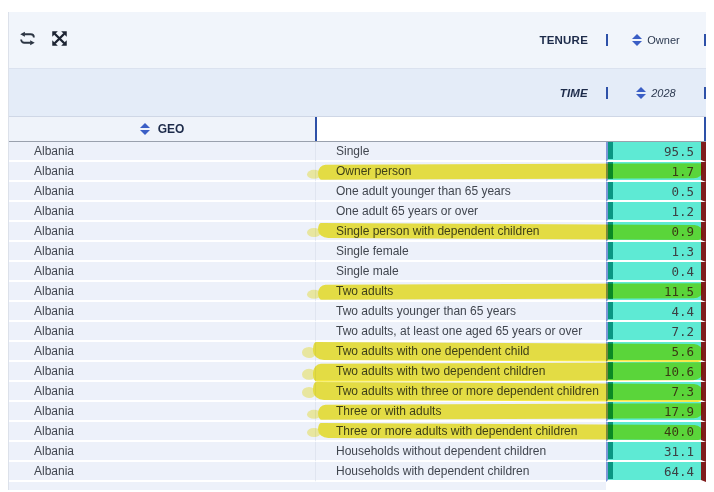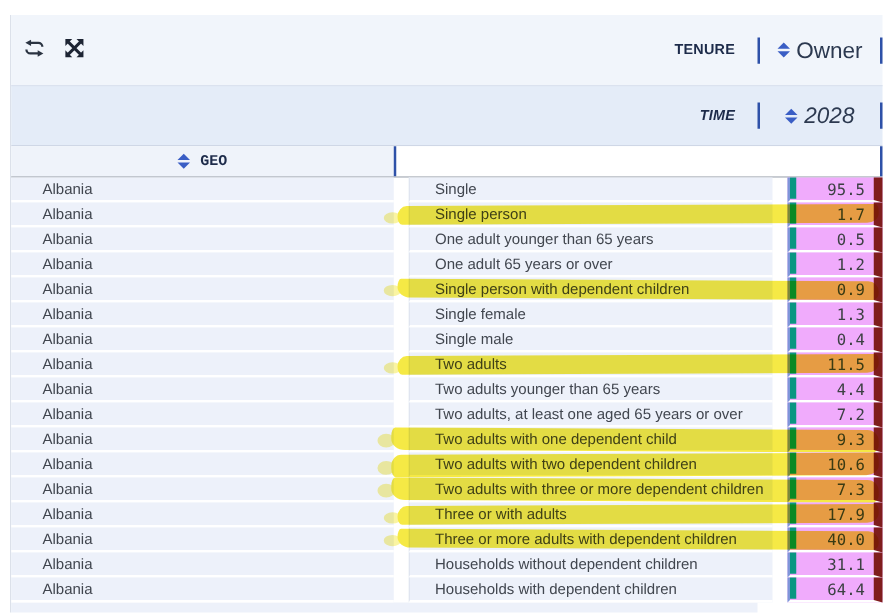--- a/index.html
+++ b/index.html
@@ -13,53 +13,53 @@
   
   .filter-row { display:flex; align-items:center; }
   .filter-row.f1 { height:56px; background:var(--bg-filter1); }
   .filter-row.f2 { height:48px; background:var(--bg-filter2); border-top:1px solid #dbe2ef;font-style:italic; }
   .pane-left { flex:0 0 597px; display:flex; align-items:center; position:relative; }
   .filter-label { margin-left:auto; padding-right:18px; font-size:11.5px; font-weight:bold;
                   color:var(--text-head); letter-spacing:.2px; }
   .pane-val { flex:1; display:flex; align-items:center; justify-content:center; gap:5px;
               border-left:2px solid var(--line-dark-blue);
               border-right:2px solid var(--line-dark-blue);
-              font-size:18px; color:#2c3950; cursor:pointer; }
+              font-size:11px; color:#2c3950; cursor:pointer; }
 
   .toolbar { display:flex; align-items:center; gap:12px; padding-left:8px; }
   .tool-btn { background:none; border:none; width:20px; height:20px; display:flex;
               align-items:center; justify-content:center; cursor:pointer; }
 
   
   .sort { display:inline-flex; flex-direction:column; gap:2px; cursor:pointer; }
   .sort i { display:block; width:0; height:0; border-left:5px solid transparent;
             border-right:5px solid transparent; }
   .sort .up { border-bottom:5px solid var(--sort); }
   .sort .dn { border-top:5px solid var(--sort); }
 
   
   .col-header-row { display:flex; height:26px; border-top:1px solid #cfd7e6;
                     border-bottom:1px solid #9aa1ad; }
   .colh { display:flex; align-items:center; justify-content:center; gap:8px;
           font-size:12px; font-weight:bold; color:var(--text-head); cursor:pointer; }
-  .colh.geo { flex:0 0 306px; background:var(--bg-geo-header);font-family:Liberation Mono, monospace; }
+  .colh.geo { flex:0 0 306px; background:var(--bg-geo-header); }
   .colh.hhtyp { flex:0 0 291px; background:var(--bg-hhtyp-header); border-left:1px solid #d4dbe8; }
   .colh.valh { flex:1; background:#fff; border-left:2px solid var(--line-dark-blue);
                border-right:2px solid var(--line-dark-blue); cursor:default; }
 
   
-  .trow { position:relative; display:flex; height:20px;gap:12px; }
+  .trow { position:relative; display:flex; height:20px; }
   .cell { font-size:12px; color:var(--text-body); display:flex; align-items:center; }
   .cell.geo { flex:0 0 306px; background:var(--bg-cell); padding-left:25px;
               border-bottom:2px solid #fff; }
   .cell.hhtyp { flex:0 0 291px; background:var(--bg-cell); padding-left:20px;
                 border-left:1px solid #e0e5f0; border-bottom:2px solid #fff; }
-  .cell.val { flex:1; position:relative; background:#f0abfc; justify-content:flex-end;
+  .cell.val { flex:1; position:relative; background:#5eead4; justify-content:flex-end;
               padding-right:7px; border-left:2px solid var(--line-body-blue);
-              border-right:7px solid #7f1d1d; border-bottom:2px solid #fff;
+              border-right:5px solid #7f1d1d; border-bottom:2px solid #fff;
               font-family:"DejaVu Sans Mono", monospace; font-size:12.5px; color:#3c4043; }
   .teal-bar { position:absolute; left:0; top:0; bottom:1px; width:5px; background:var(--teal); }
 
   
   .hl { position:absolute; left:309px; right:3px; top:2px; height:15px;
         background:var(--hl); opacity:.82; mix-blend-mode:multiply;
         border-radius:8px 3px 10px 4px / 9px 6px 8px 7px;
         transform:rotate(-.25deg); pointer-events:none; z-index:3; }
   .hl::before { content:""; position:absolute; left:-11px; top:30%; width:14px; height:60%;
                 background:inherit; opacity:.5; border-radius:50%; }
@@ -143,21 +143,21 @@
         <div class="trow">
           <div class="cell geo">Albania</div>
           <div class="cell hhtyp">Single</div>
           <div class="cell val">
             <span class="teal-bar"></span>
             <span>95.5</span>
           </div>
         </div>
         <div class="trow">
           <div class="cell geo">Albania</div>
-          <div class="cell hhtyp">Single person</div>
+          <div class="cell hhtyp">Owner person</div>
           <div class="cell val">
             <span class="teal-bar"></span>
             <span>1.7</span>
           </div>
           <div class="hl"></div>
         </div>
         <div class="trow">
           <div class="cell geo">Albania</div>
           <div class="cell hhtyp">One adult younger than 65 years</div>
           <div class="cell val">
@@ -221,21 +221,21 @@
           <div class="cell val">
             <span class="teal-bar"></span>
             <span>7.2</span>
           </div>
         </div>
         <div class="trow">
           <div class="cell geo">Albania</div>
           <div class="cell hhtyp">Two adults with one dependent child</div>
           <div class="cell val">
             <span class="teal-bar"></span>
-            <span>9.3</span>
+            <span>5.6</span>
           </div>
           <div class="hl"></div>
         </div>
         <div class="trow">
           <div class="cell geo">Albania</div>
           <div class="cell hhtyp">Two adults with two dependent children</div>
           <div class="cell val">
             <span class="teal-bar"></span>
             <span>10.6</span>
           </div>

